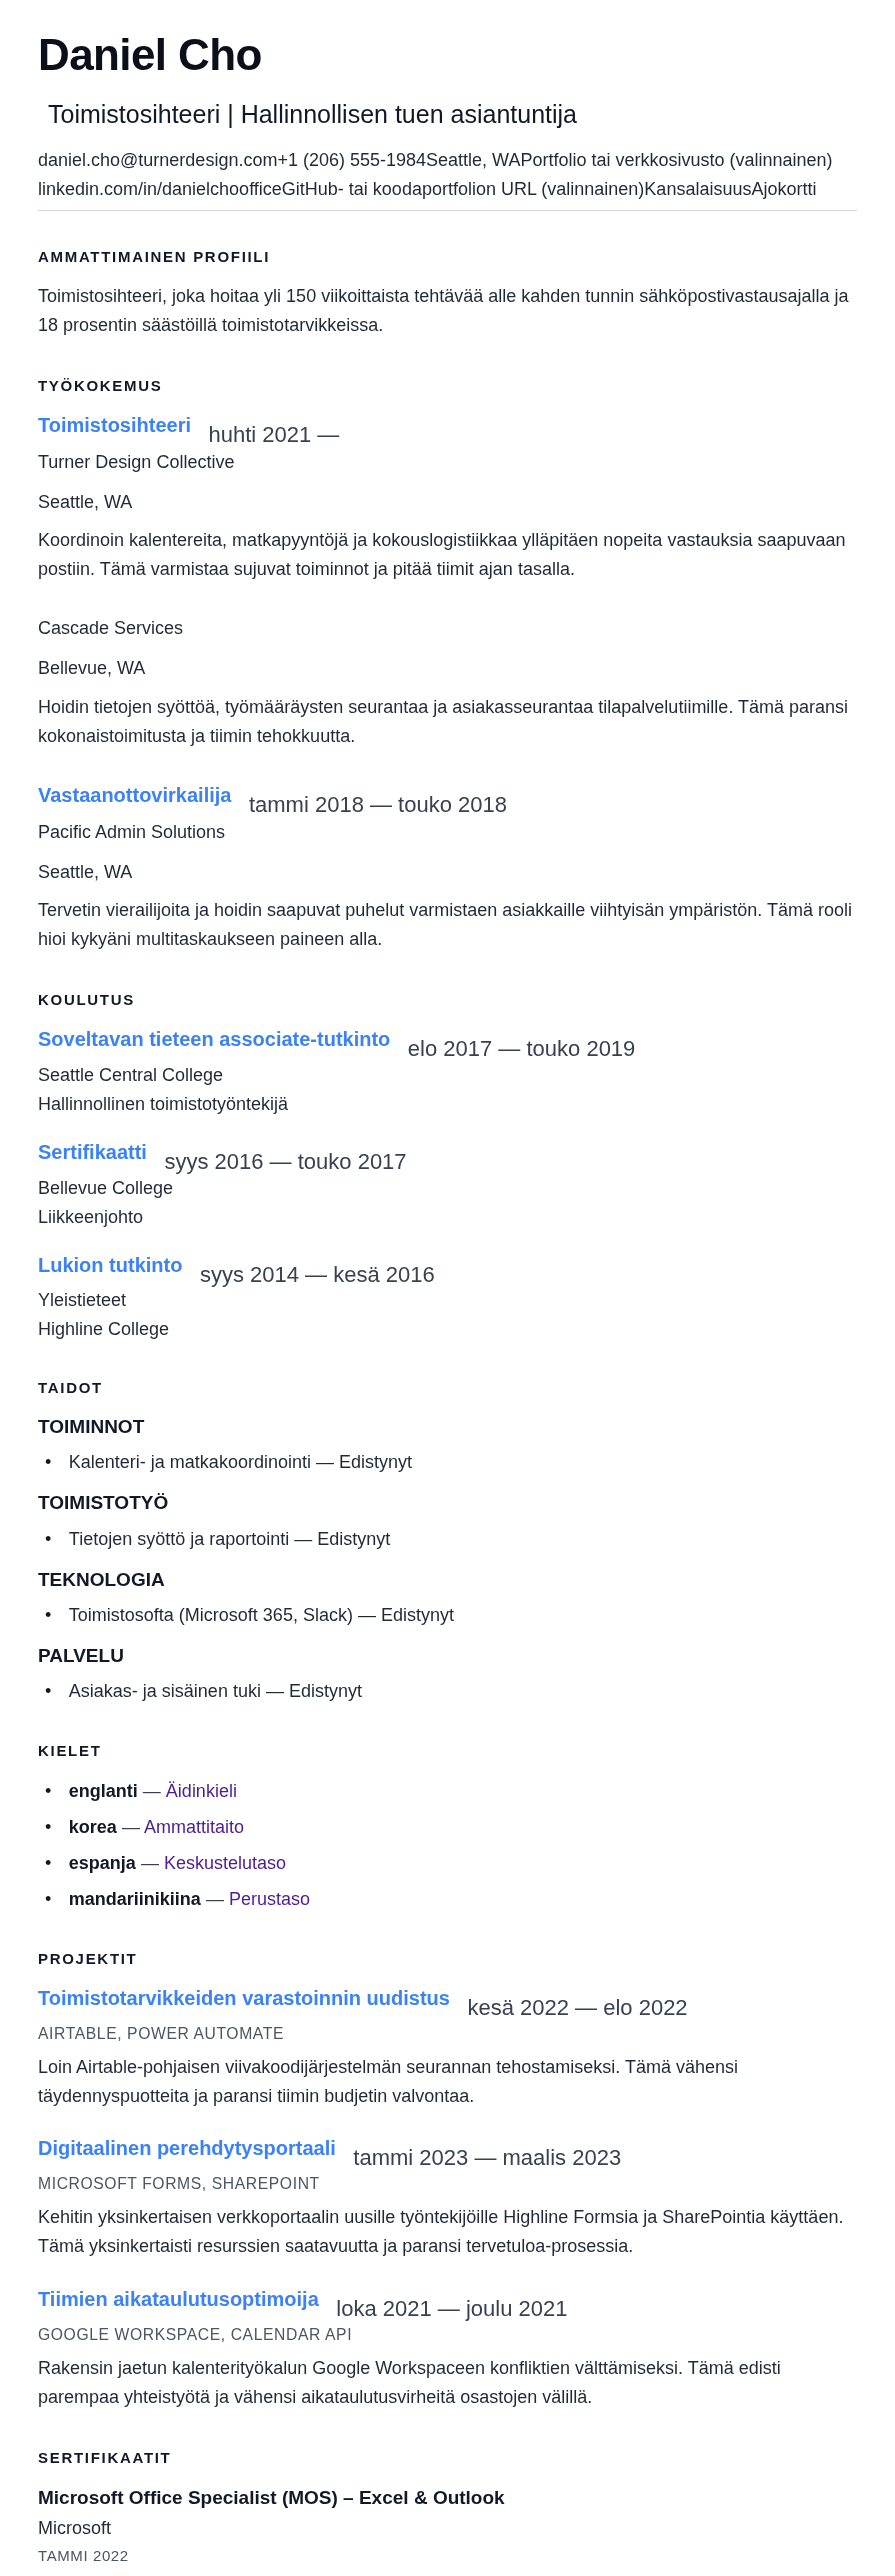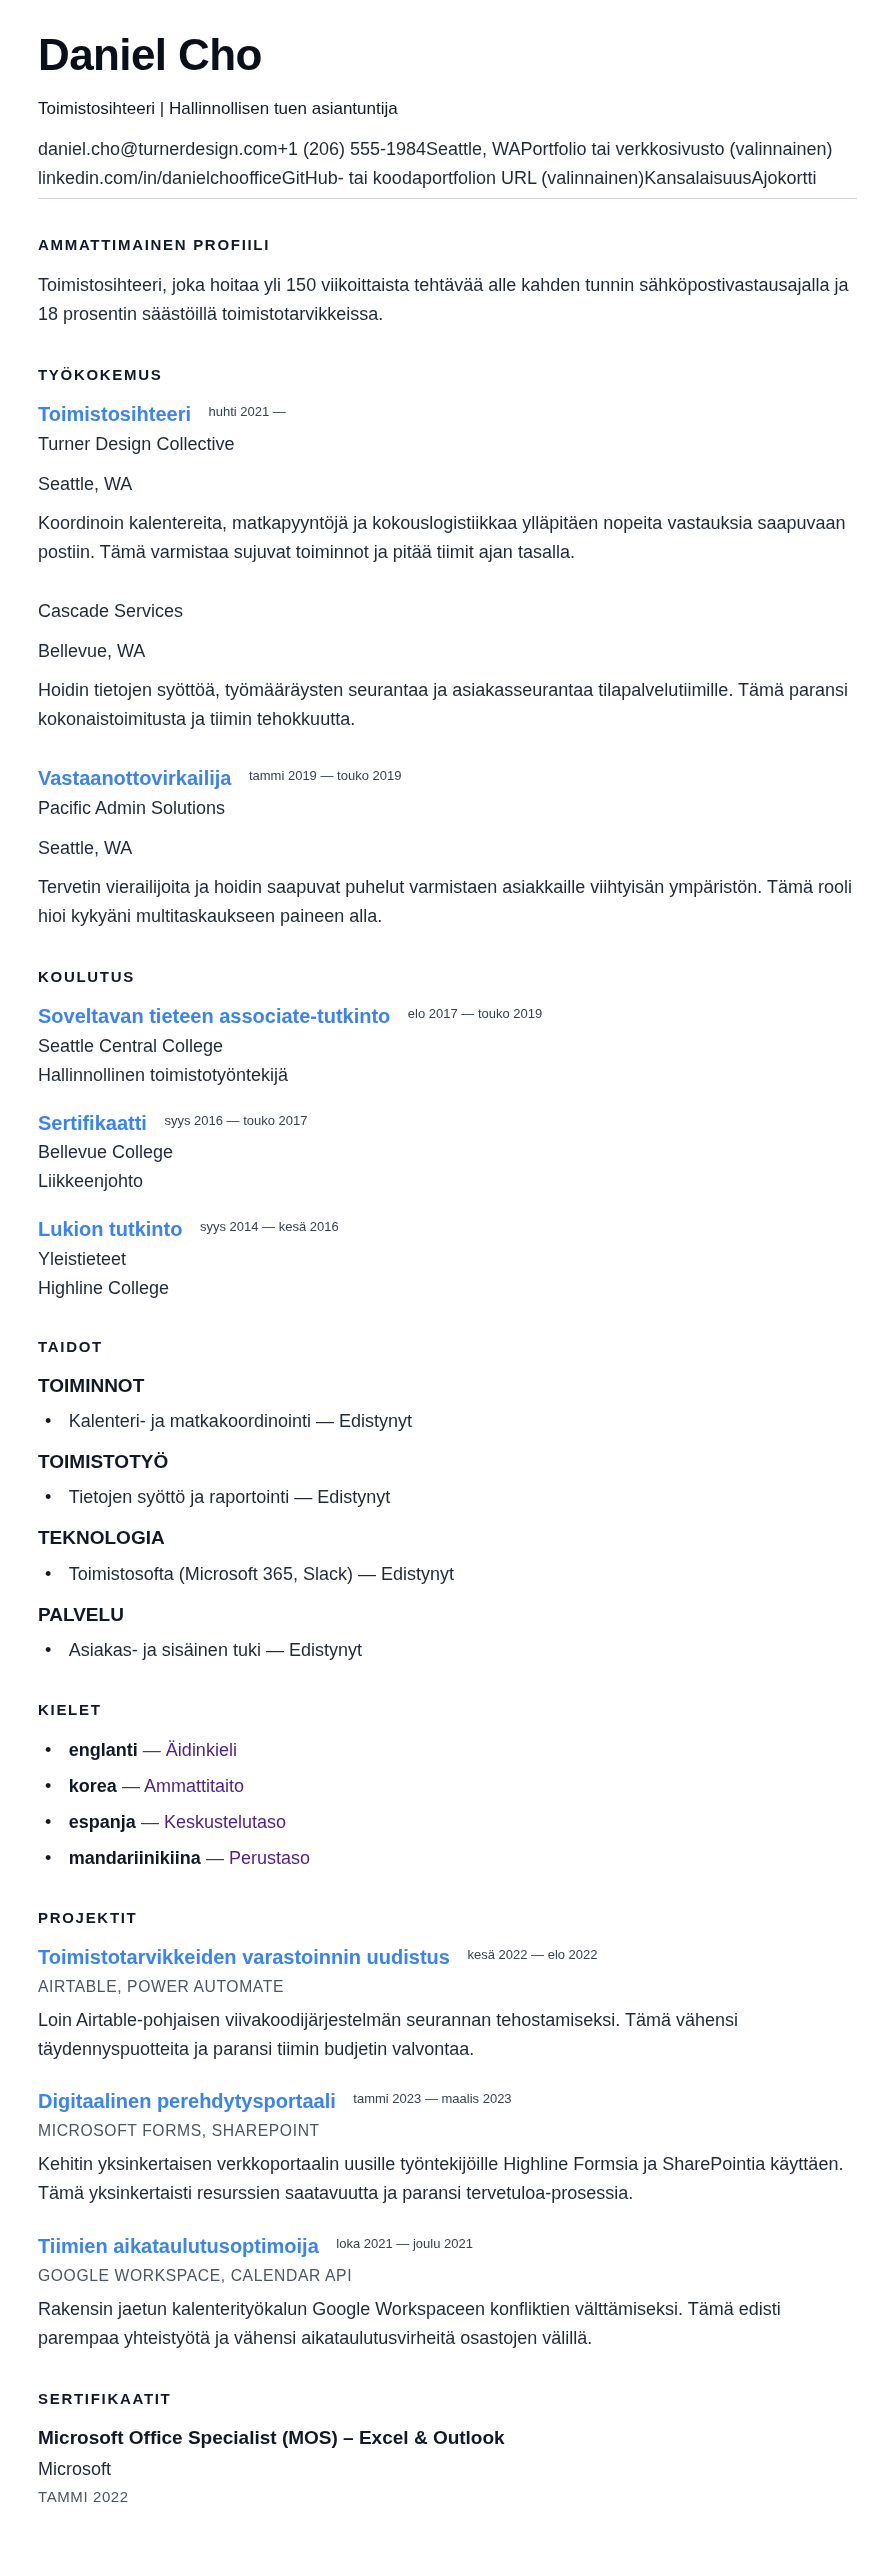--- a/index.html
+++ b/index.html
@@ -15,23 +15,24 @@
   
   .name {
     font-size: 44px;
     font-weight: 700;
     line-height: 1.12;
     letter-spacing: -0.6px;
     color: #0b0f19;
   }
   .subtitle {
     margin-top: 17.5px;
-    font-size: 17px;
+    font-size: 25px;
     line-height: 1.4;
     color: #111827;
+    margin-left: 10px;
   }
   .contact-block { margin-top: 14px; }
   .contact-row {
     font-size: 18px;
     line-height: 29px;
     color: #1f2937;
     white-space: nowrap;
   }
   .contact-row span { display: inline; }
   .divider {
@@ -66,23 +67,23 @@
     align-items: flex-start;
     gap: 17.5px;
   }
   .item-title {
     font-size: 20px;
     font-weight: 700;
     line-height: 27px;
     color: #3b82f6;
   }
   .item-dates {
-    font-size: 13px;
+    font-size: 22px;
     line-height: 20px;
-    margin-top: 1px;
+    margin-top: 13px;
     color: #374151;
     white-space: nowrap;
   }
   .item-line {
     font-size: 18px;
     line-height: 26px;
     color: #1f2937;
   }
   .company { margin-top: 3.5px; }
   .location { margin-top: 14px; }
@@ -193,21 +194,21 @@
 
       <article class="item">
         <div class="item-line company">Cascade Services</div>
         <div class="item-line location">Bellevue, WA</div>
         <p class="para item-desc">Hoidin tietojen syöttöä, työmääräysten seurantaa ja asiakasseurantaa tilapalvelutiimille. Tämä paransi kokonaistoimitusta ja tiimin tehokkuutta.</p>
       </article>
 
       <article class="item">
         <div class="item-title-row">
           <span class="item-title">Vastaanottovirkailija</span>
-          <span class="item-dates">tammi 2019 — touko 2019</span>
+          <span class="item-dates">tammi 2018 — touko 2018</span>
         </div>
         <div class="item-line company">Pacific Admin Solutions</div>
         <div class="item-line location">Seattle, WA</div>
         <p class="para item-desc">Tervetin vierailijoita ja hoidin saapuvat puhelut varmistaen asiakkaille viihtyisän ympäristön. Tämä rooli hioi kykyäni multitaskaukseen paineen alla.</p>
       </article>
 
     </div>
   </section>
 
   <section>

